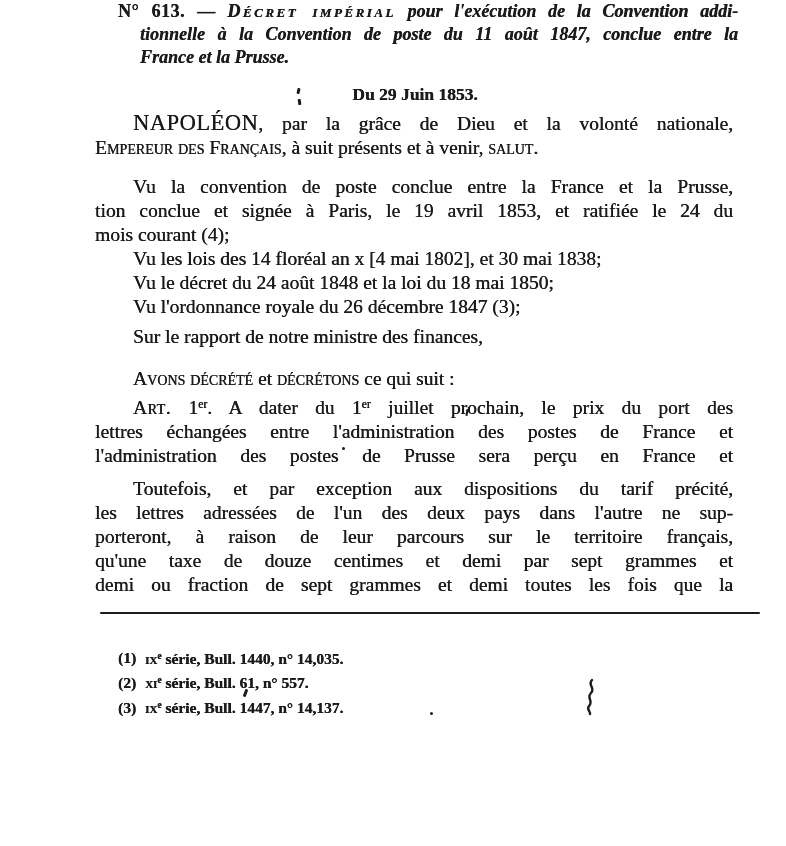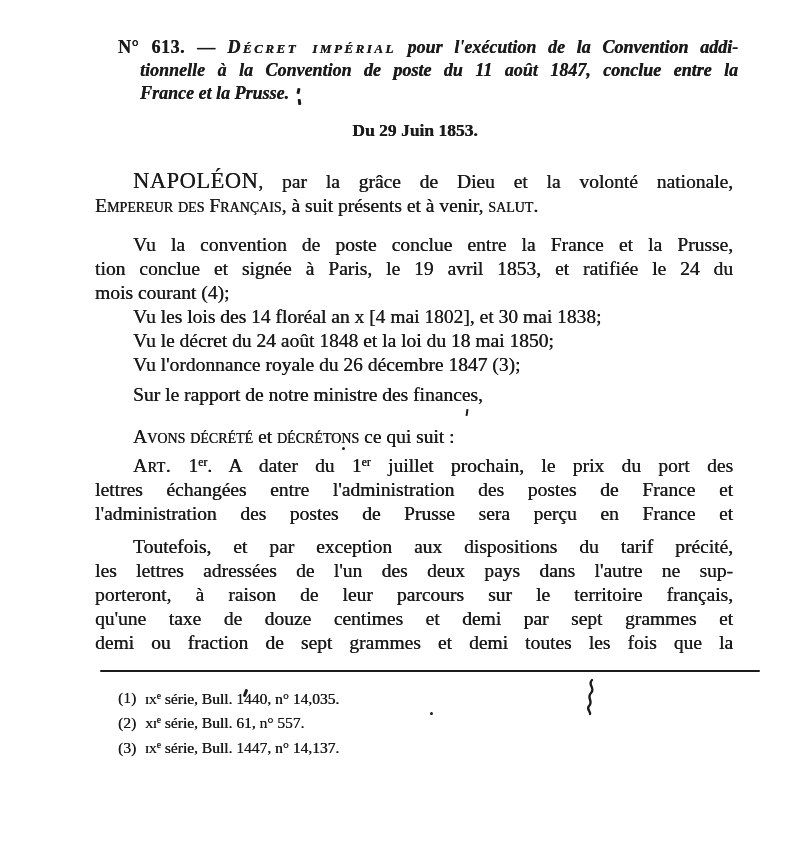--- a/index.html
+++ b/index.html
@@ -7,21 +7,20 @@
     width: 786px; height: 846px;
     background: #ffffff;
     font-family: "Liberation Serif", serif;
     color: #1b1b1b;
     overflow: hidden;
   }
   .page {
     position: relative;
     width: 786px; height: 846px;
     box-sizing: border-box;
-    padding-top: 36px;
     background: #ffffff;
   }
   
   .ink { text-shadow: 0.35px 0 0 currentColor; }
 
   
   .title {
     margin-left: 140px;
     width: 598px;
     font-size: 18px;
@@ -50,42 +49,42 @@
     width: 638px;
     font-size: 19.5px;
     line-height: 24px;
   }
   .ind { text-indent: 38px; }
   .sc { font-variant: small-caps; }
   .napoleon { font-size: 22.5px; letter-spacing: 0.5px; }
   .art-label { font-variant: small-caps; letter-spacing: 0.5px; }
   .sup { font-size: 0.6em; vertical-align: 0.5em; letter-spacing: 0; }
 
-  .p-preamble { margin-top: 29px; }
+  .p-preamble { margin-top: 7px; }
   .p-vu1 { margin-top: 15px; }
   .p-sur { margin-top: 6px; }
   .p-avons { margin-top: 18px; }
   .p-art { margin-top: 2px; }
   .p-toute { margin-top: 9px; }
 
   .rule {
     margin-top: 15px;
     margin-left: 100px;
     width: 660px;
     height: 2px;
     background: #1b1b1b;
     border-radius: 1px;
   }
 
   .footnotes {
-    margin-top: 13px;
+    margin-top: 31px;
     margin-left: 118px;
     font-size: 15.5px;
     line-height: 22px;
-    font-weight: 400;
+    font-weight: 700;
   }
   .fn-num { margin-right: 9px; }
 
   
   .artifact { position: absolute; }
   .t-mark1 { left: 297px; top: 88px;  width: 3px; height: 6px; background: #1b1b1b; transform: rotate(12deg); border-radius: 1px; }
   .t-mark2 { left: 298px; top: 99px;  width: 3px; height: 6px; background: #1b1b1b; transform: rotate(-8deg); border-radius: 1px; }
   .dot-a   { left: 342px; top: 447px; width: 3px; height: 3px; background: #1b1b1b; border-radius: 50%; }
   .tick-a  { left: 466px; top: 409px; width: 2px; height: 7px; background: #1b1b1b; transform: rotate(8deg); }
   .tick-b  { left: 244px; top: 689px; width: 3px; height: 8px; background: #1b1b1b; transform: rotate(20deg); border-radius: 1px; }

